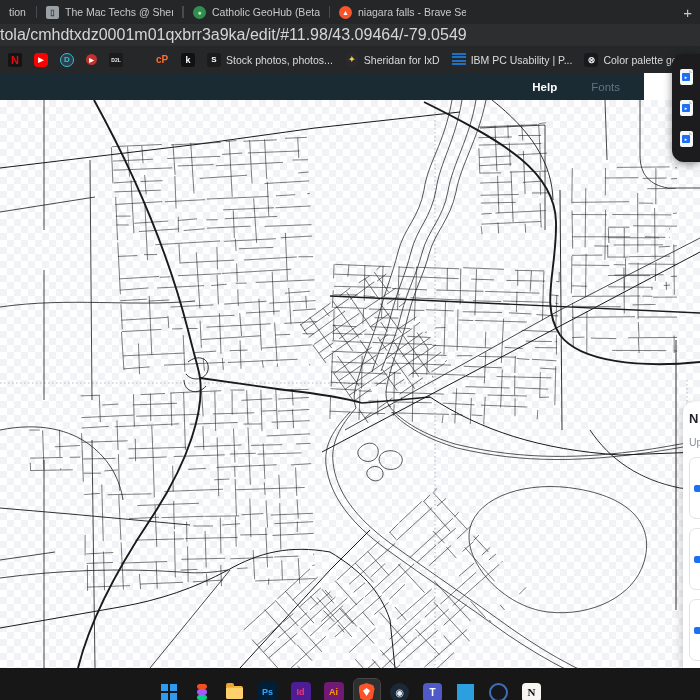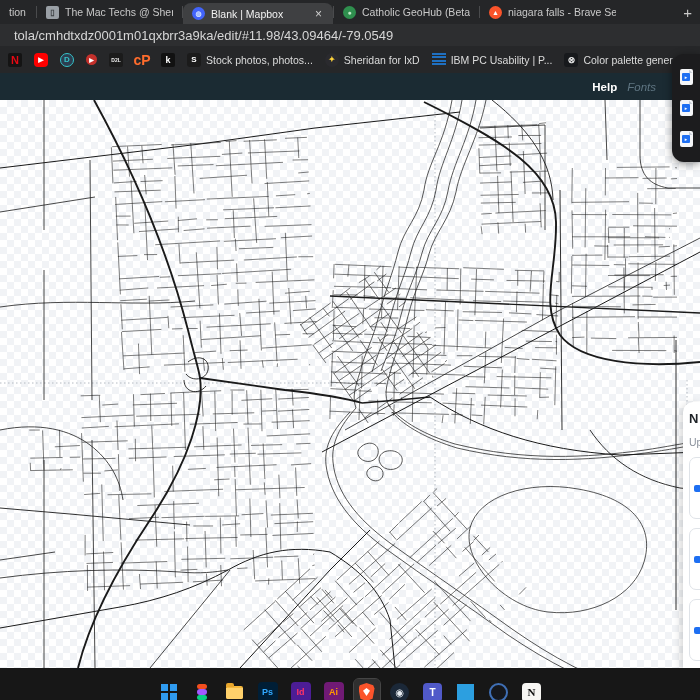--- a/index.html
+++ b/index.html
@@ -19,47 +19,47 @@
   .new-tab { margin-left:6px; color:#c9c9c9; font-size:15px; padding:0 8px; }
   .ticon { width:13px; height:13px; flex:0 0 13px; border-radius:3px; display:inline-flex;
     align-items:center; justify-content:center; font-size:8px; font-weight:bold; }
   .ticon.document { background:#9aa0a6; color:#3c4043; border-radius:2px; }
   .ticon.mapbox { background:#4264fb; border-radius:50%; color:#cfe0ff; font-size:7px; }
   .ticon.globe-green { background:#2f8f4e; border-radius:50%; color:#bfe8c8; font-size:7px; }
   .ticon.brave { background:#fb542b; border-radius:50%; color:#fff; font-size:7px; }
 
   .url-bar { position:absolute; left:0; top:24px; width:700px; height:22px;
     background:#2d2e30; display:flex; align-items:center; }
-  .url-text { color:#d6d6d6; font-size:13px; padding-left:14px; white-space:nowrap; overflow:hidden; }
+  .url-text { color:#d6d6d6; font-size:16px; padding-left:0; white-space:nowrap; overflow:hidden; }
 
   .bm-bar { position:absolute; left:0; top:46px; width:700px; height:27px;
     background:#262729; display:flex; align-items:center; gap:12px; padding-left:8px;
     font-size:10.5px; color:#dcdcdc; }
   .bm { display:flex; align-items:center; gap:5px; white-space:nowrap; }
   .bicon { width:14px; height:14px; flex:0 0 14px; display:inline-flex; align-items:center;
     justify-content:center; font-weight:bold; border-radius:3px; font-size:9px; }
   .bicon.netflix { background:#141414; color:#e50914; font-size:11px; border-radius:2px; }
   .bicon.youtube { background:#f00; color:#fff; border-radius:4px; font-size:7px; }
   .bicon.teal-spiral { background:#2c3e50; color:#35c3c9; border-radius:50%; border:1px solid #35c3c9; font-size:8px; }
   .bicon.red-play { background:#c4302b; color:#fff; border-radius:50%; font-size:6px; width:11px; height:11px; flex-basis:11px; }
   .bicon.d2l { background:#1b1b1b; color:#efefef; font-size:5px; border-radius:2px; }
-  .bicon.cpanel { background:transparent; color:#ff6c2c; font-size:14px; }
+  .bicon.cpanel { background:transparent; color:#ff6c2c; font-size:10px;margin-left:20px; }
   .bicon.kijiji { background:#111; color:#fff; border-radius:2px; font-size:9px; }
   .bicon.stock { background:#1b1b1b; color:#fff; border-radius:3px; font-size:8px; }
   .bicon.usability { background:#2a2a2e; color:#ffd43b; border-radius:50%; font-size:8px; }
   .bicon.ibm { background:repeating-linear-gradient(#1f70c1 0 2px, transparent 2px 3.5px); border-radius:0; }
   .bicon.palette { background:#17191c; color:#e8e8e8; border-radius:3px; font-size:9px; }
   .bicon.ibm-design { background:transparent; color:#8d8d8d; font-size:10px; }
 
   
-  .studio-header { position:absolute; left:0; top:73px; width:700px; height:27px;
+  .studio-header { position:absolute; left:0; top:73px; width:644px; height:27px;
     background:#1b2b33; display:flex; align-items:center; justify-content:flex-end;
-    gap:10px; padding-right:44px; font-size:11.5px; }
+    gap:34px; padding-right:24px; font-size:11.5px; }
   .sh-help { color:#ffffff; font-weight:bold; }
-  .sh-fonts { color:#5f7582;font-style:italic; }
+  .sh-fonts { color:#5f7582; }
 
   
   .map { position:absolute; left:0; top:100px; width:700px; height:568px;
     background:repeating-conic-gradient(#f1f3f6 0 25%, #ffffff 0 50%); background-size:14px 14px; }
   .map svg { position:absolute; left:0; top:0; }
 
   
   .files-panel { position:absolute; right:0; top:54px; width:28px; height:108px;
     background:#1c1c1e; border-radius:12px 0 0 12px; box-shadow:0 2px 8px rgba(0,0,0,.45);
     display:flex; flex-direction:column; align-items:center; justify-content:space-evenly; }
@@ -129,25 +129,20 @@
     <div id="tabs-host" style="display:flex;align-items:center;height:24px;flex:1;min-width:0;">
         <div class="tab" style="flex: 0 0 36px;">
           <span class="t-label">tion Des</span>
         </div>
         <div class="tab-sep"></div>
         <div class="tab" style="flex: 0 0 145px;">
           <span class="ticon document">▯</span>
           <span class="t-label">The Mac Techs @ Sheridan :: Laser Fi</span>
         </div>
         <div class="tab-sep"></div>
-        <div class="tab active" style="flex: 0 0 150px;">
-          <span class="ticon mapbox">◍</span>
-          <span class="t-label">Blank | Mapbox</span>
-          <span class="tab-close">×</span>
-        </div>
         <div class="tab-sep"></div>
         <div class="tab" style="flex: 0 0 145px;">
           <span class="ticon globe-green">●</span>
           <span class="t-label">Catholic GeoHub (Beta)</span>
         </div>
         <div class="tab-sep"></div>
         <div class="tab" style="flex: 0 0 145px;">
           <span class="ticon brave">▲</span>
           <span class="t-label">niagara falls - Brave Search</span>
         </div>

